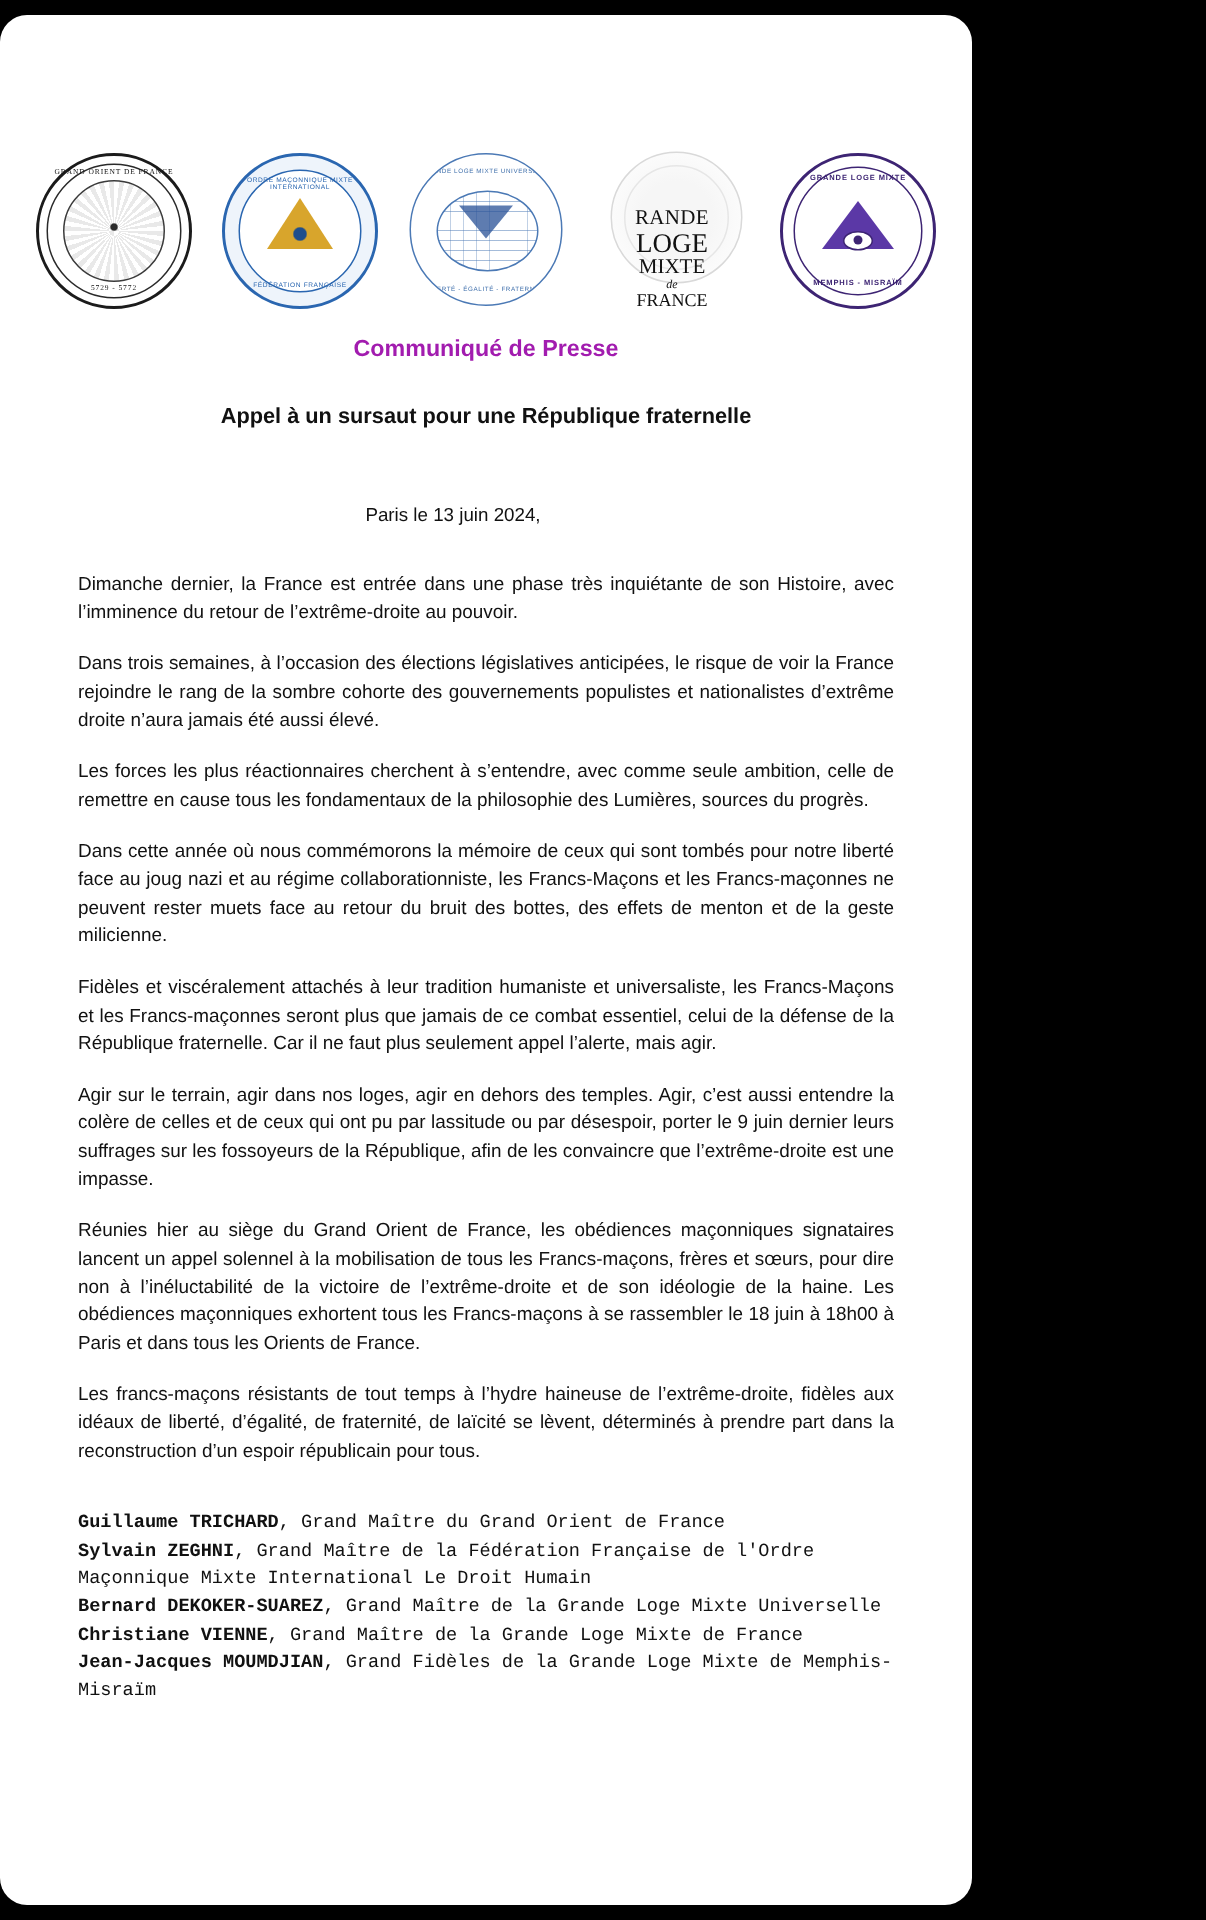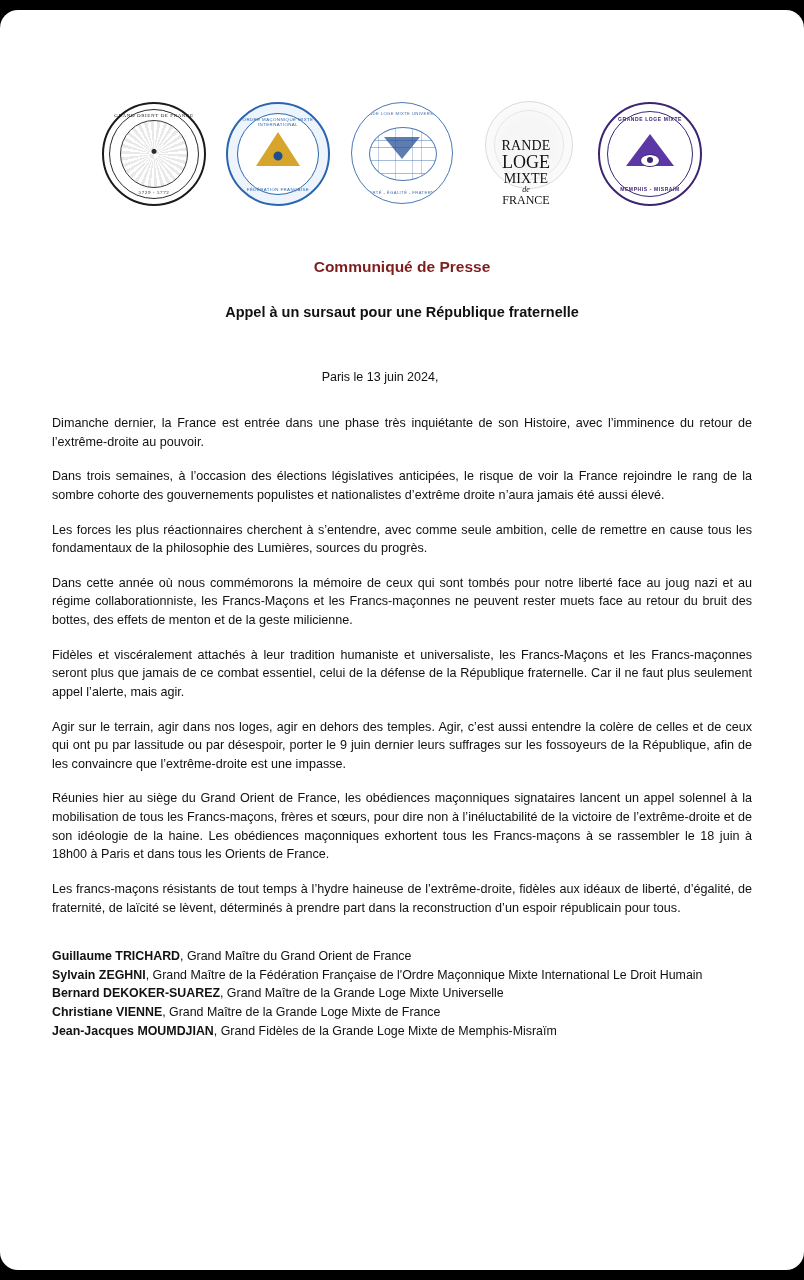--- a/index.html
+++ b/index.html
@@ -10,21 +10,21 @@
   body {
     width: 804px;
     height: 1280px;
     overflow: hidden;
     font-family: "Liberation Sans", sans-serif;
   }
   .page {
     position: absolute;
     left: 0;
     top: 10px;
-    width: 804px;
+    width: 648px;
     height: 1260px;
     background: #ffffff;
     border-radius: 18px;
     overflow: hidden;
   }
   .inner {
     padding: 0 52px;
     box-sizing: border-box;
   }
 
@@ -251,22 +251,22 @@
     letter-spacing: .6px; font-weight: bold;
   }
   .seal5 .cap { top: 12px; }
   .seal5 .cap2 { bottom: 12px; }
 
   
   .doc-title {
     text-align: center;
     font-size: 15.5px;
     font-weight: bold;
-    color: #7f1d1d;
-    margin-top: 50px;
+    color: #a21caf;
+    margin-top: 16px;
   }
   .doc-subtitle {
     text-align: center;
     font-size: 14.5px;
     font-weight: bold;
     color: #111;
     margin-top: 28px;
   }
   .dateline {
     text-align: center;
@@ -285,20 +285,21 @@
     text-align: justify;
     margin: 0 0 16px 0;
   }
   .signatures {
     margin-top: 30px;
   }
   .sig {
     font-size: 12.4px;
     line-height: 1.5;
     color: #111;
+    font-family: Liberation Mono, monospace;
   }
   .sig b { font-weight: bold; }
 </style>
 </head>
 <body>
 
 <div class="page">
   <div class="inner">
 
     <div class="logos">

